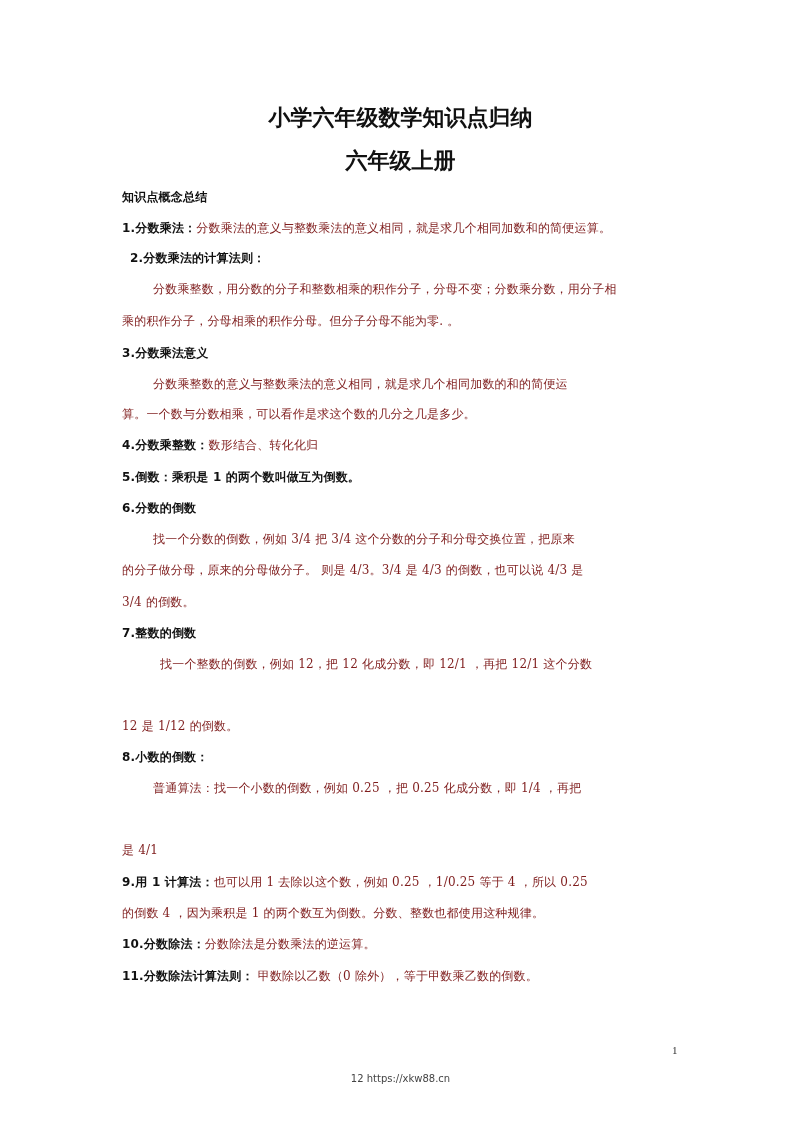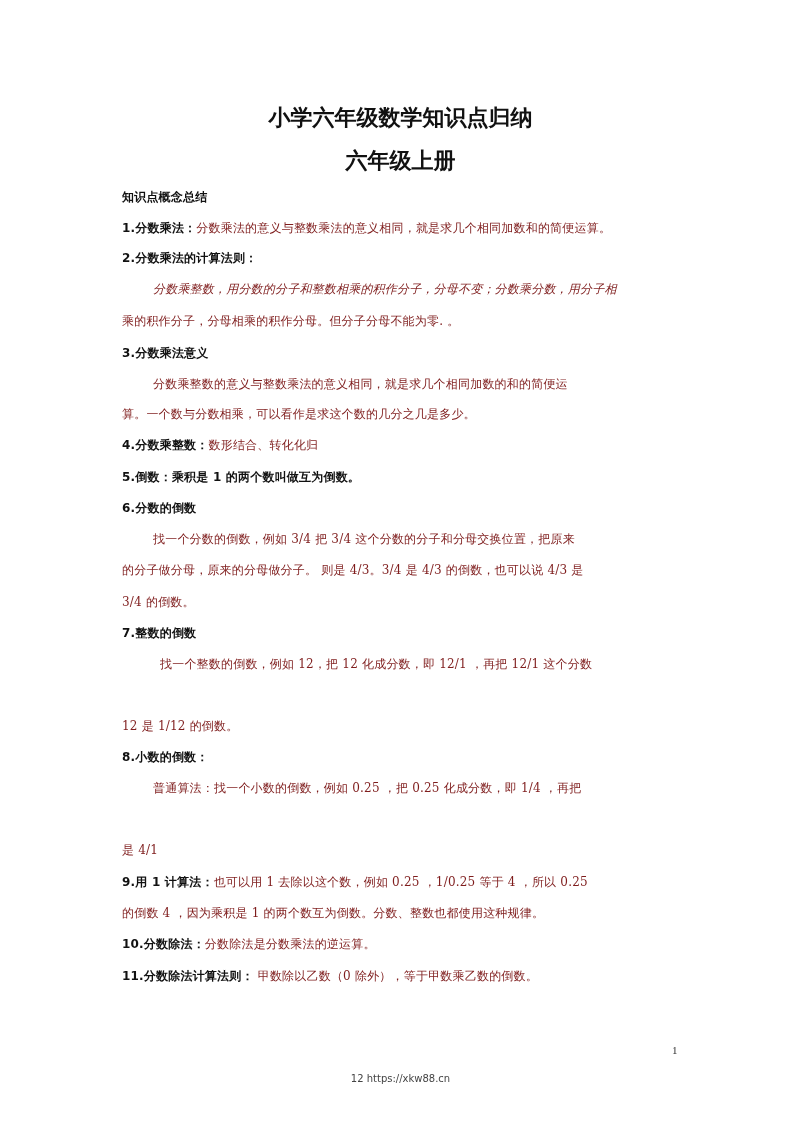--- a/index.html
+++ b/index.html
@@ -26,24 +26,24 @@
 <div class="page">
   <div class="title t1">小学六年级数学知识点归纳</div>
   <div class="title t2">六年级上册</div>
 
   <div class="line b" style="top:187px;">知识点概念总结</div>
 
   <div class="line" style="top:218px;">
     <span class="b">1.</span><span class="b">分数乘法：</span><span class="n">分数乘法的意义与整数乘法的意义相同，就是求几个相同加数和的简便运算。</span>
   </div>
 
-  <div class="line" style="top:248px;">
+  <div class="line" style="top:248px;margin-left:8px;">
     <span class="b">2.</span><span class="b">分数乘法的计算法则：</span>
   </div>
-  <div class="line n indent" style="top:279px;font-style:italic;">分数乘整数，用分数的分子和整数相乘的积作分子，分母不变；分数乘分数，用分子相</div>
+  <div class="line n indent" style="top:279px;">分数乘整数，用分数的分子和整数相乘的积作分子，分母不变；分数乘分数，用分子相</div>
   <div class="line n" style="top:311px;">乘的积作分子，分母相乘的积作分母。但分子分母不能为零. 。</div>
 
   <div class="line" style="top:343px;">
     <span class="b">3.</span><span class="b">分数乘法意义</span>
   </div>
   <div class="line n indent" style="top:374px;">分数乘整数的意义与整数乘法的意义相同，就是求几个相同加数的和的简便运</div>
   <div class="line n" style="top:404px;">算。一个数与分数相乘，可以看作是求这个数的几分之几是多少。</div>
 
   <div class="line" style="top:435px;">
     <span class="b">4.</span><span class="b">分数乘整数：</span><span class="n">数形结合、转化化归</span>

